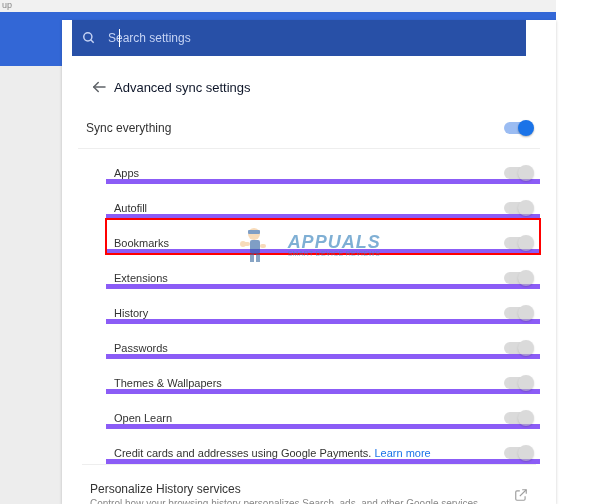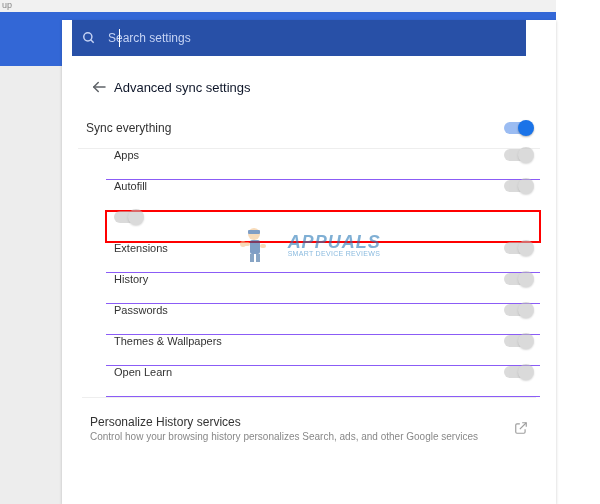--- a/index.html
+++ b/index.html
@@ -25,21 +25,21 @@
   .content{position:absolute;left:0;right:0;top:46px;bottom:0;overflow:hidden}
   .titlebar{display:flex;align-items:center;height:42px;padding:0 6px 0 22px;color:#333}
   .titlebar .back{width:30px;color:#5f6368;display:flex;justify-content:center;align-items:center}
   .titlebar .ttxt{font-size:13px;font-weight:500;color:#0f172a}
 
   .section{padding:0 16px}
   .syncrow{display:flex;align-items:center;height:40px;border-bottom:1px solid #eee;padding:0 8px}
   .syncrow .lbl{flex:1;font-size:12px;color:#333}
 
   .optwrap{padding-left:28px}
-  .optrow{display:flex;align-items:flex-start;height:30px;border-bottom:1px solid #8b5cf6;padding:0 8px;position:relative}
+  .optrow{display:flex;align-items:flex-end;height:30px;border-bottom:5px solid #8b5cf6;padding:0 8px;position:relative}
   .optrow .lbl{flex:1;font-size:11px;color:#333}
   .optrow.highlight{outline:2px solid #ff0000;outline-offset:-1px}
 
   .link{color:#1a73e8;cursor:pointer}
 
   
   .toggle{position:relative;width:28px;height:12px;border-radius:6px;background:#bdbdbd}
   .toggle .knob{position:absolute;top:-2px;left:-2px;width:16px;height:16px;border-radius:50%;background:#fafafa;box-shadow:0 1px 2px rgba(0,0,0,0.3)}
   .toggle.on{background:#9bbcf2}
   .toggle.on .knob{left:auto;right:-2px;background:#1a73e8}
@@ -113,20 +113,21 @@
                   <span class="knob"></span>
                 </span>
               </div>
               <div class="optrow">
                 <span class="lbl">Autofill</span>
                 <span class="toggle disabled">
                   <span class="knob"></span>
                 </span>
               </div>
               <div class="optrow highlight">
+                <span class="lbl">Bookmarks</span>
                 <span class="toggle disabled">
                   <span class="knob"></span>
                 </span>
               </div>
               <div class="optrow">
                 <span class="lbl">Extensions</span>
                 <span class="toggle disabled">
                   <span class="knob"></span>
                 </span>
               </div>
@@ -143,20 +144,26 @@
                 </span>
               </div>
               <div class="optrow">
                 <span class="lbl">Themes &amp; Wallpapers</span>
                 <span class="toggle disabled">
                   <span class="knob"></span>
                 </span>
               </div>
               <div class="optrow">
                 <span class="lbl">Open Learn</span>
+                <span class="toggle disabled">
+                  <span class="knob"></span>
+                </span>
+              </div>
+              <div class="optrow">
+                <span class="lbl">Credit cards and addresses using Google Payments. <span class="link">Learn more</span></span>
                 <span class="toggle disabled">
                   <span class="knob"></span>
                 </span>
               </div>
             </div>
         </div>
 
         <div class="svc" id="svc">
             <div class="svcrow">
               <div class="txt">

